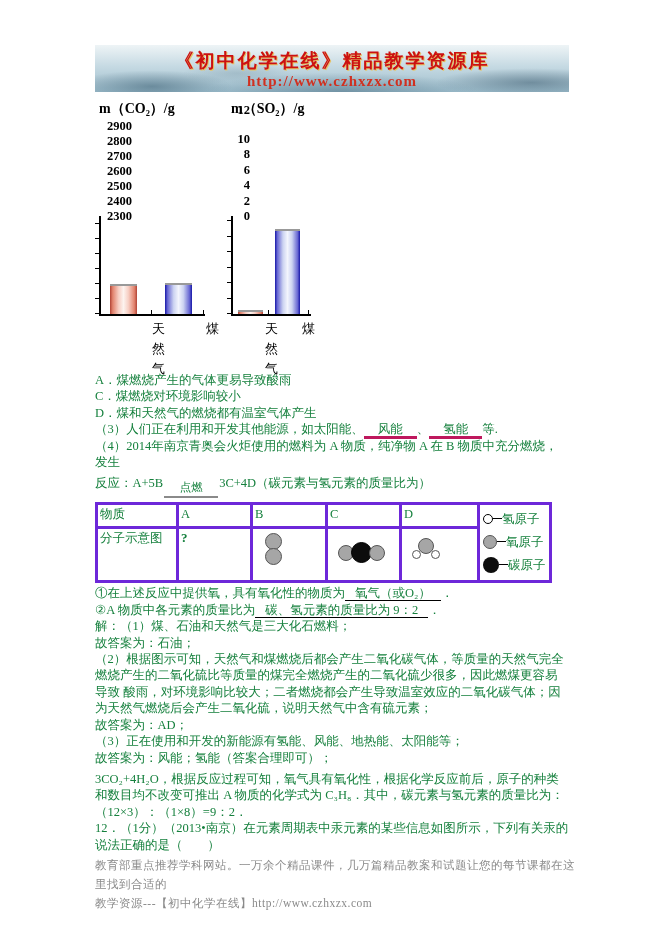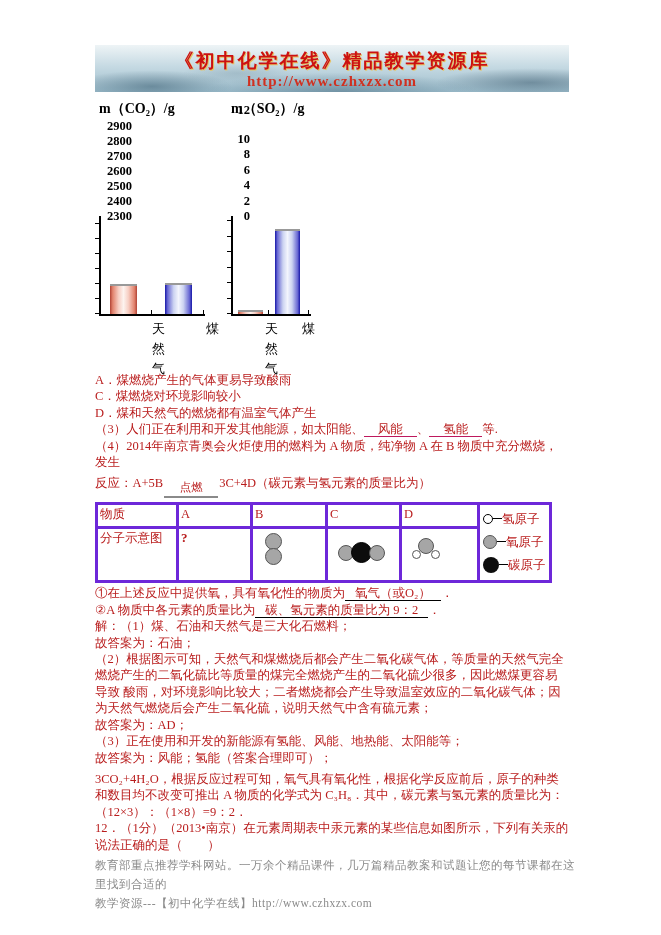--- a/index.html
+++ b/index.html
@@ -30,24 +30,24 @@
   .plot{position:relative;height:98px;border-left:2px solid #000;border-bottom:2px solid #000;}
   .ytick-mark{position:absolute;left:-6px;width:5px;height:1px;background:#000;}
   .xtick-mark{position:absolute;bottom:0;width:1px;height:4px;background:#000;}
   .bar{position:absolute;bottom:0;border-top:2px solid #999;box-sizing:border-box;}
   .bar-pink{background:linear-gradient(to right,#b04335 0%,#e2836e 10%,#f7cfc4 32%,#fdf3ef 50%,#f7cfc4 68%,#e2836e 90%,#b04335 100%);}
   .bar-blue{background:linear-gradient(to right,#1717a8 0%,#6a6ad4 10%,#ccd3f1 32%,#f3f5fd 50%,#ccd3f1 68%,#6a6ad4 90%,#1717a8 100%);}
   .xlabels{position:relative;height:54px;font-size:13px;}
   .xcat{position:absolute;top:3px;width:15px;line-height:20px;text-align:center;word-break:break-all;}
 
   
-  .doc{font-size:12.5px;line-height:16.4px;color:#b91c1c;}
+  .doc{font-size:12.5px;line-height:16.4px;color:#15803d;}
   .line{white-space:normal;}
   .blank{border-bottom:1px solid #000;padding:0 10px;}
-  .blank-wide{border-bottom:1px solid #be185d;padding:0 14px;}
+  .blank-wide{border-bottom:3px solid #be185d;padding:0 14px;}
   .rxn-cond{display:inline-block;vertical-align:-4px;text-align:center;font-size:11.5px;line-height:12px;
     min-width:46px;padding:0 4px 3px 4px;border-bottom:2px solid #8a8a8a;margin:0 1px;}
   .rxn-cond2{border-bottom:2px solid #555;min-width:58px;}
 
   
   table.mol{border-collapse:collapse;margin:4px 0 2px 0;table-layout:fixed;}
   table.mol td{border:3px solid #6d28d9;font-size:12.5px;padding:1px 2px;vertical-align:top;}
   td.hrow{height:19px;}
   td.mrow{height:49px;}
   .qmark{font-weight:bold;font-size:13px;}

